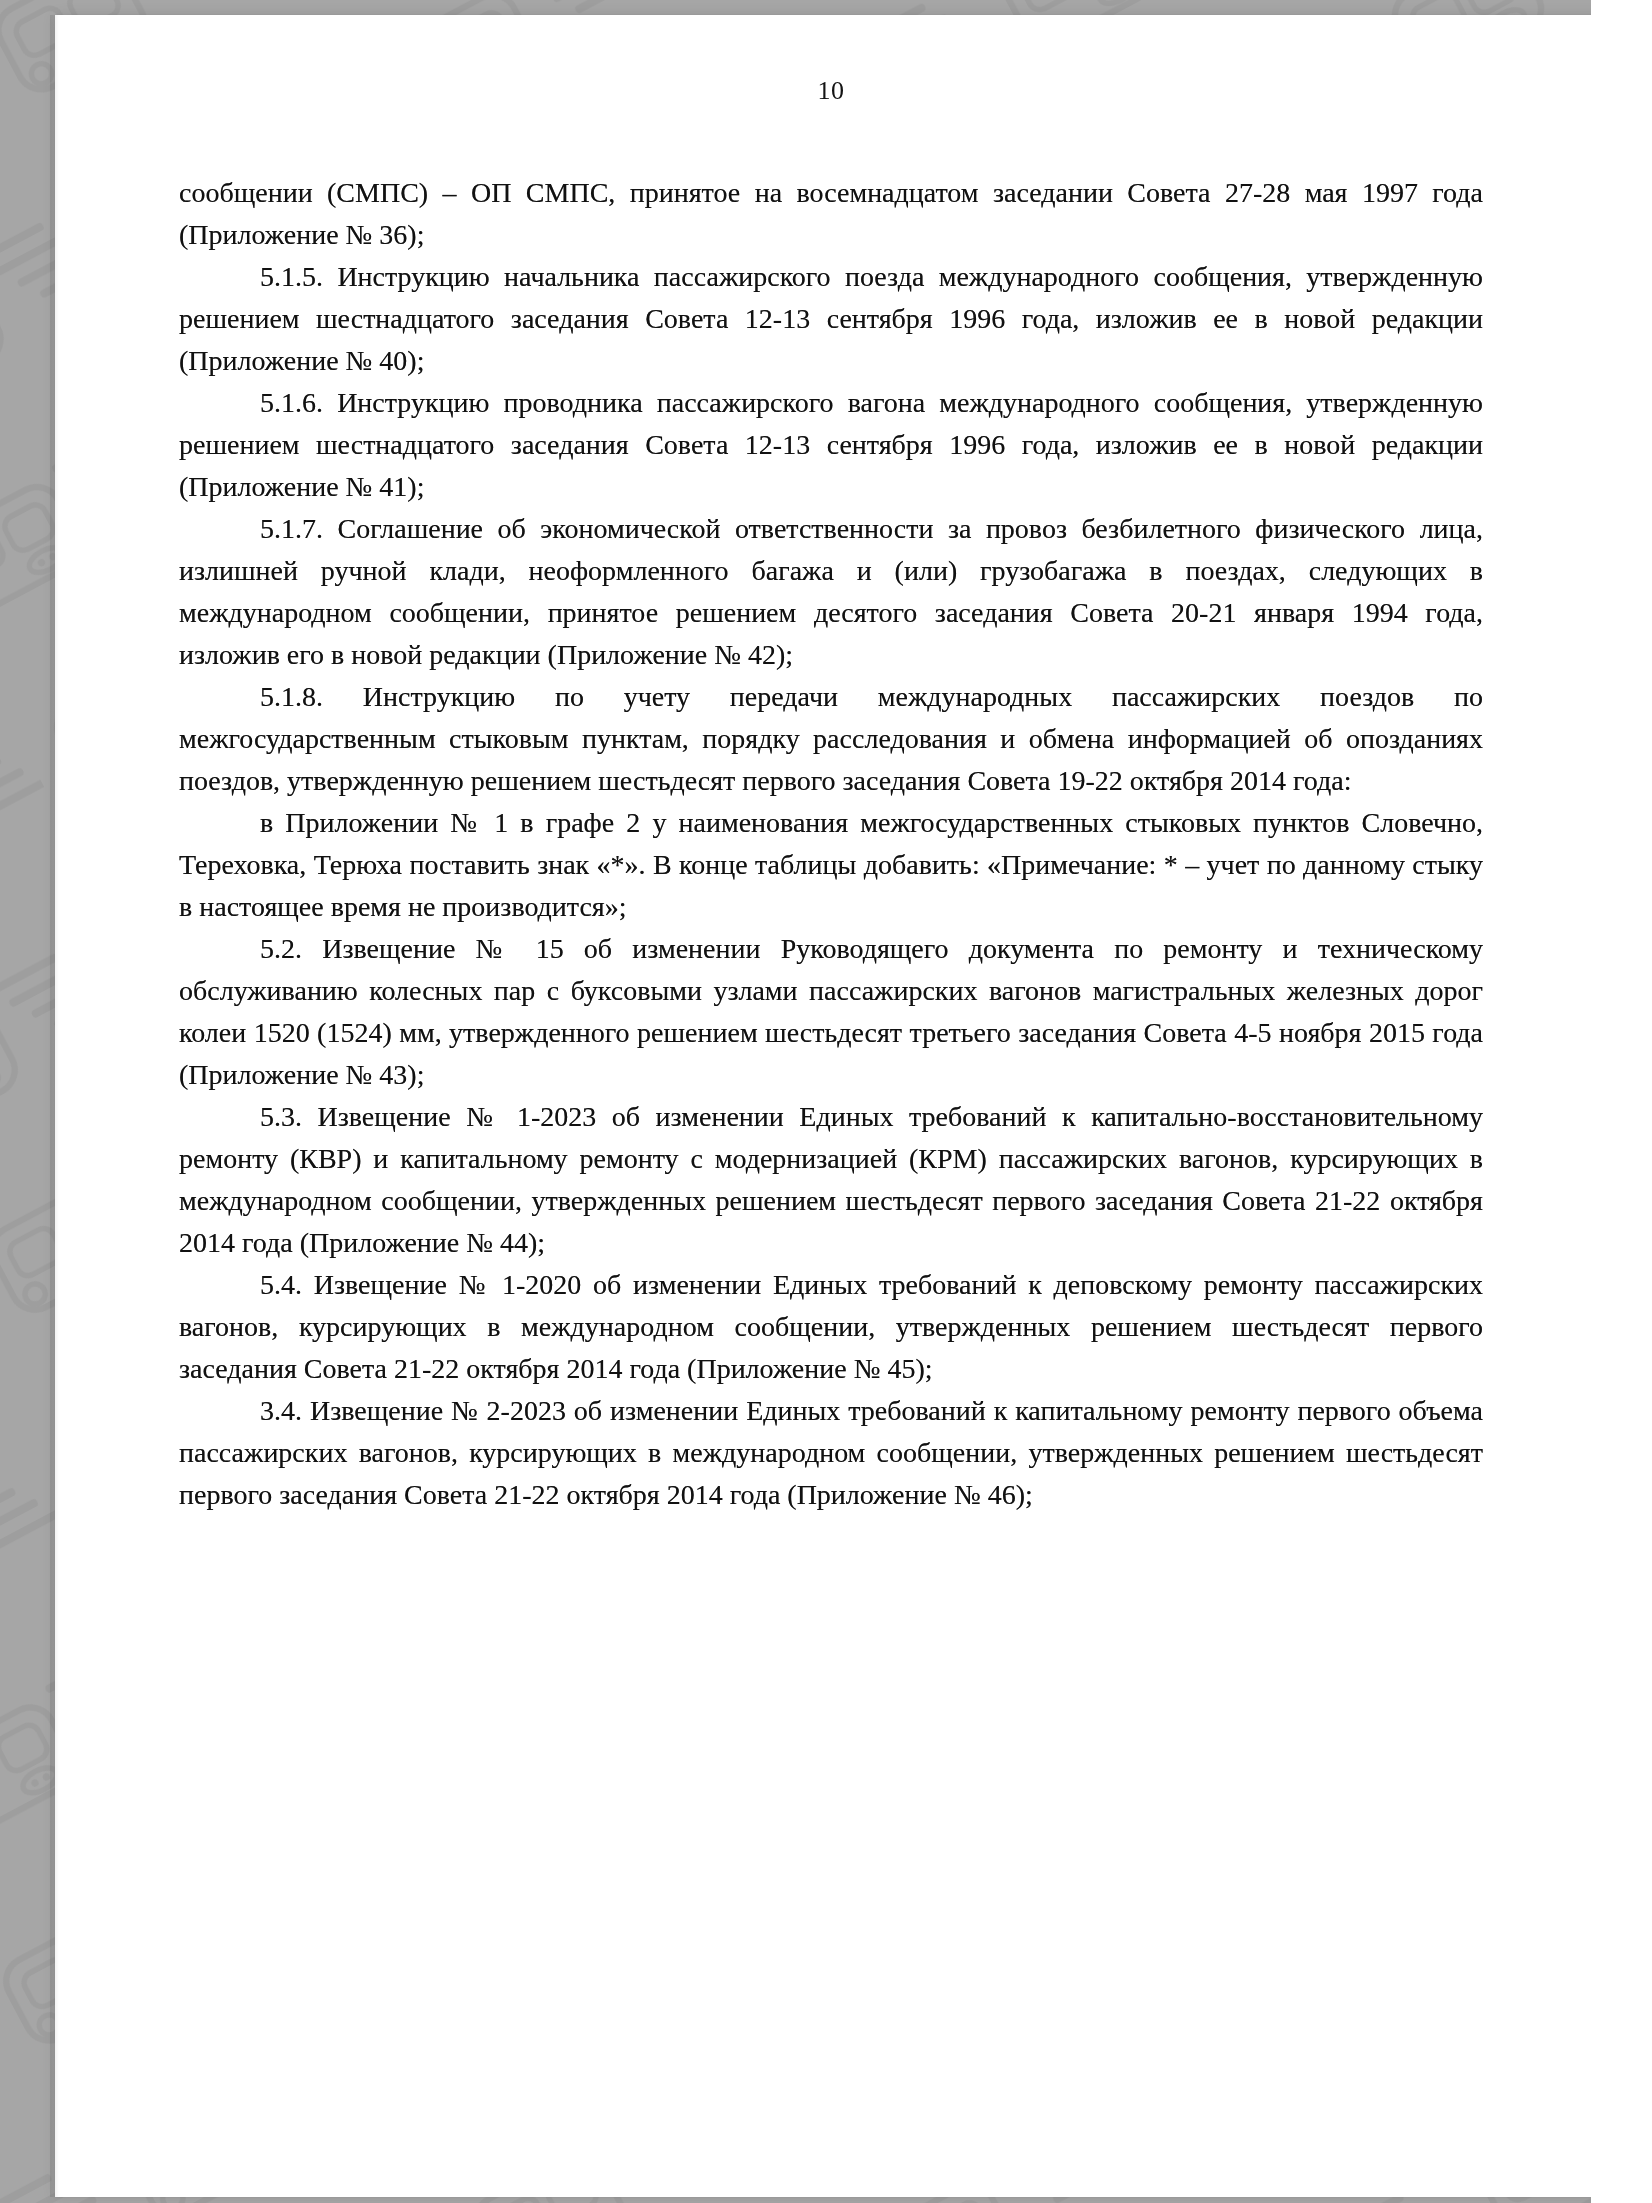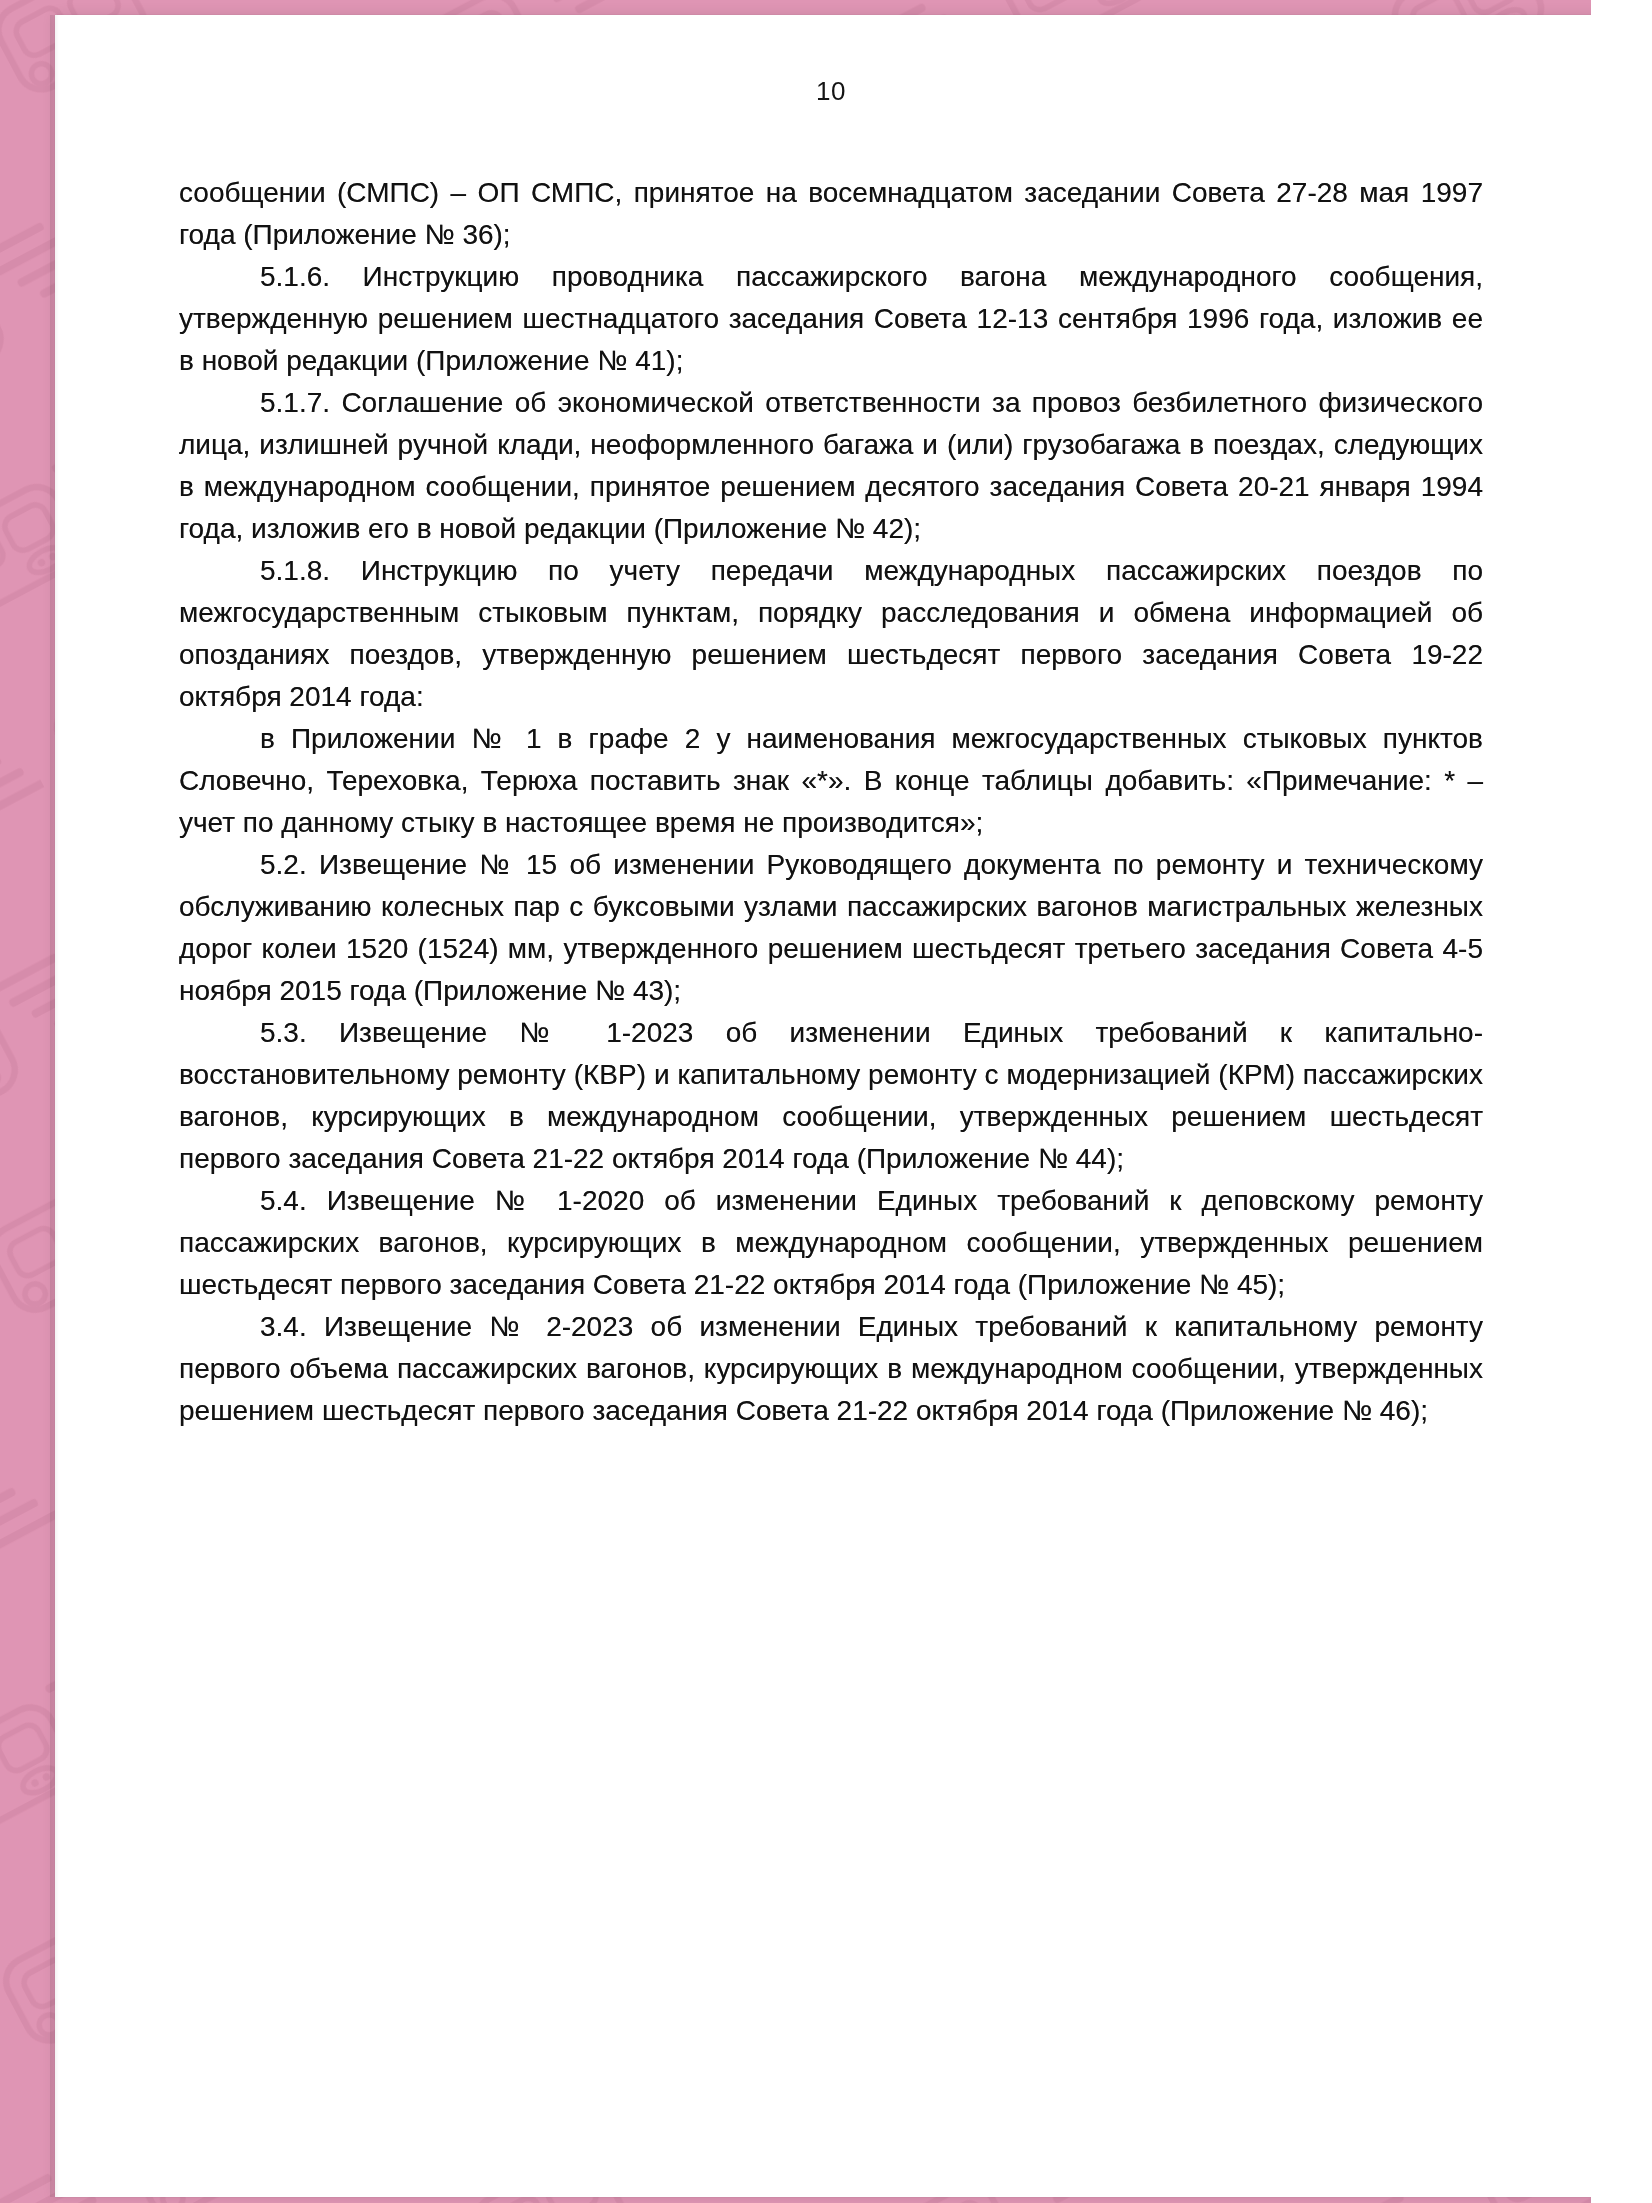--- a/index.html
+++ b/index.html
@@ -8,22 +8,22 @@
     padding: 0;
     background: #ffffff;
   }
 
   
   .canvas {
     position: relative;
     width: 1591px;
     height: 2204px;
     overflow: hidden;
-    background: #be185d;
-    font-family: Liberation Sans, sans-serif;
+    background: #404040;
+    font-family: Liberation Serif, serif;
   }
 
   
   .watermark-layer {
     position: absolute;
     inset: 0;
     opacity: 0.55;
     pointer-events: none;
   }
   .wm-svg { width: 100%; height: 100%; display: block; }
@@ -127,20 +127,21 @@
       <rect x="0" y="0" width="1800" height="2400" fill="url(#wm-pattern)"></rect>
     </svg>
   </div>
 
   <div class="sheet">
 
     <div class="page-number">10</div>
 
     <div class="body-text">
       <p>сообщении (СМПС) – ОП СМПС, принятое на восемнадцатом заседании Совета 27-28 мая 1997 года (Приложение № 36);</p>
+      <p class="indent">5.1.5. Инструкцию начальника пассажирского поезда международного сообщения, утвержденную решением шестнадцатого заседания Совета 12-13 сентября 1996 года, изложив ее в новой редакции (Приложение № 40);</p>
       <p class="indent">5.1.6. Инструкцию проводника пассажирского вагона международного сообщения, утвержденную решением шестнадцатого заседания Совета 12-13 сентября 1996 года, изложив ее в новой редакции (Приложение № 41);</p>
       <p class="indent">5.1.7. Соглашение об экономической ответственности за провоз безбилетного физического лица, излишней ручной клади, неоформленного багажа и (или) грузобагажа в поездах, следующих в международном сообщении, принятое решением десятого заседания Совета 20-21 января 1994 года, изложив его в новой редакции (Приложение № 42);</p>
       <p class="indent">5.1.8. Инструкцию по учету передачи международных пассажирских поездов по межгосударственным стыковым пунктам, порядку расследования и обмена информацией об опозданиях поездов, утвержденную решением шестьдесят первого заседания Совета 19-22 октября 2014 года:</p>
       <p class="indent">в Приложении № 1 в графе 2 у наименования межгосударственных стыковых пунктов Словечно, Тереховка, Терюха поставить знак «*». В конце таблицы добавить: «Примечание: * – учет по данному стыку в настоящее время не производится»;</p>
       <p class="indent">5.2. Извещение № 15 об изменении Руководящего документа по ремонту и техническому обслуживанию колесных пар с буксовыми узлами пассажирских вагонов магистральных железных дорог колеи 1520 (1524) мм, утвержденного решением шестьдесят третьего заседания Совета 4-5 ноября 2015 года (Приложение № 43);</p>
       <p class="indent">5.3. Извещение № 1-2023 об изменении Единых требований к капитально-восстановительному ремонту (КВР) и капитальному ремонту с модернизацией (КРМ) пассажирских вагонов, курсирующих в международном сообщении, утвержденных решением шестьдесят первого заседания Совета 21-22 октября 2014 года (Приложение № 44);</p>
       <p class="indent">5.4. Извещение № 1-2020 об изменении Единых требований к деповскому ремонту пассажирских вагонов, курсирующих в международном сообщении, утвержденных решением шестьдесят первого заседания Совета 21-22 октября 2014 года (Приложение № 45);</p>
       <p class="indent">3.4. Извещение № 2-2023 об изменении Единых требований к капитальному ремонту первого объема пассажирских вагонов, курсирующих в международном сообщении, утвержденных решением шестьдесят первого заседания Совета 21-22 октября 2014 года (Приложение № 46);</p>
     </div>
 

